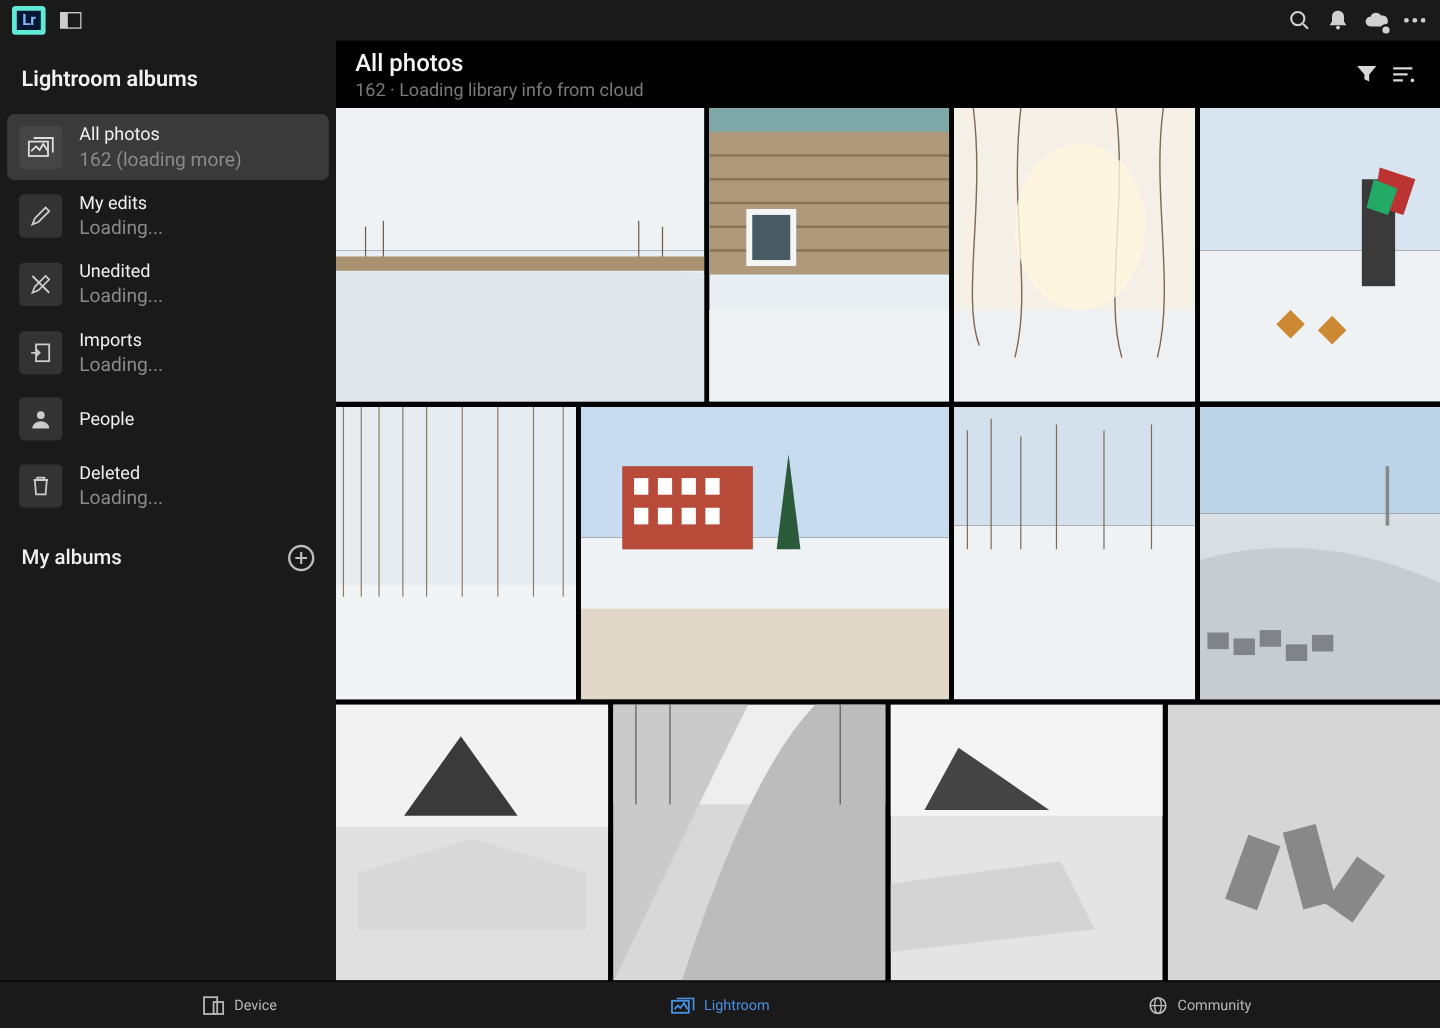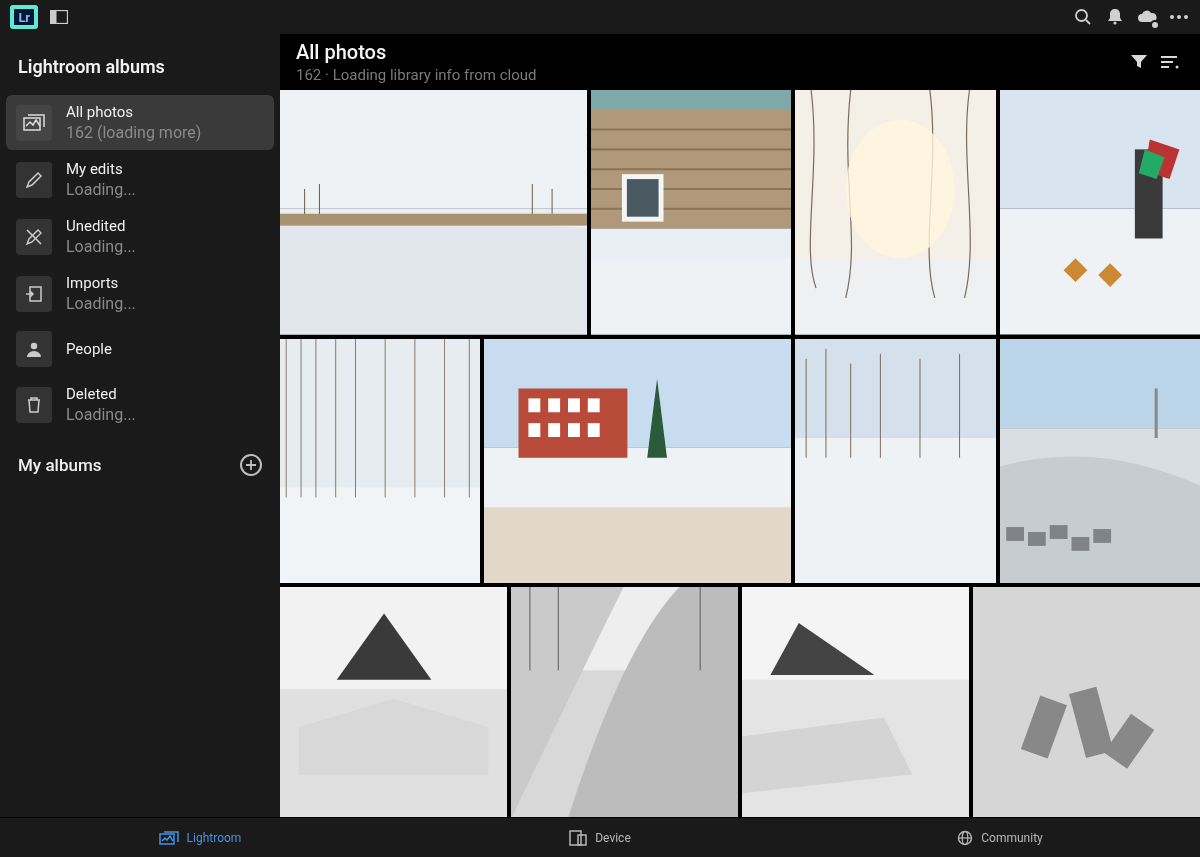--- a/index.html
+++ b/index.html
@@ -497,36 +497,36 @@
                 <rect x="150" y="140" width="30" height="50" transform="rotate(35 165 165)"></rect>
               </g>
             </svg>
         </div>
       </div>
     </div>
   </div>
 </div>
 
 <div class="bottombar">
+  <div class="tab">
+    <svg width="18" height="16" viewBox="0 0 18 16">
+        <rect x="1" y="1" width="11" height="14" fill="none" stroke="#b8b8b8" stroke-width="1.5"></rect>
+        <rect x="9" y="5" width="8" height="10" fill="none" stroke="#b8b8b8" stroke-width="1.5"></rect>
+      </svg>
+    <span>Device</span>
+  </div>
   <div class="tab active">
     <svg width="20" height="14" viewBox="0 0 20 14">
         <rect x="1" y="3" width="14" height="10" fill="none" stroke="#4a90e2" stroke-width="1.5"></rect>
         <path d="M3 10 l3 -3 2 2 3 -4 3 5" fill="none" stroke="#4a90e2" stroke-width="1.5"></path>
         <path d="M5 1 h14 v10" fill="none" stroke="#4a90e2" stroke-width="1.5"></path>
       </svg>
     <span>Lightroom</span>
   </div>
   <div class="tab">
-    <svg width="18" height="16" viewBox="0 0 18 16">
-        <rect x="1" y="1" width="11" height="14" fill="none" stroke="#b8b8b8" stroke-width="1.5"></rect>
-        <rect x="9" y="5" width="8" height="10" fill="none" stroke="#b8b8b8" stroke-width="1.5"></rect>
-      </svg>
-    <span>Device</span>
-  </div>
-  <div class="tab">
     <svg width="16" height="16" viewBox="0 0 16 16">
         <circle cx="8" cy="8" r="6.5" fill="none" stroke="#b8b8b8" stroke-width="1.4"></circle>
         <ellipse cx="8" cy="8" rx="2.8" ry="6.5" fill="none" stroke="#b8b8b8" stroke-width="1.2"></ellipse>
         <line x1="1.5" y1="8" x2="14.5" y2="8" stroke="#b8b8b8" stroke-width="1.2"></line>
       </svg>
     <span>Community</span>
   </div>
 </div>
 
 </body></html>

